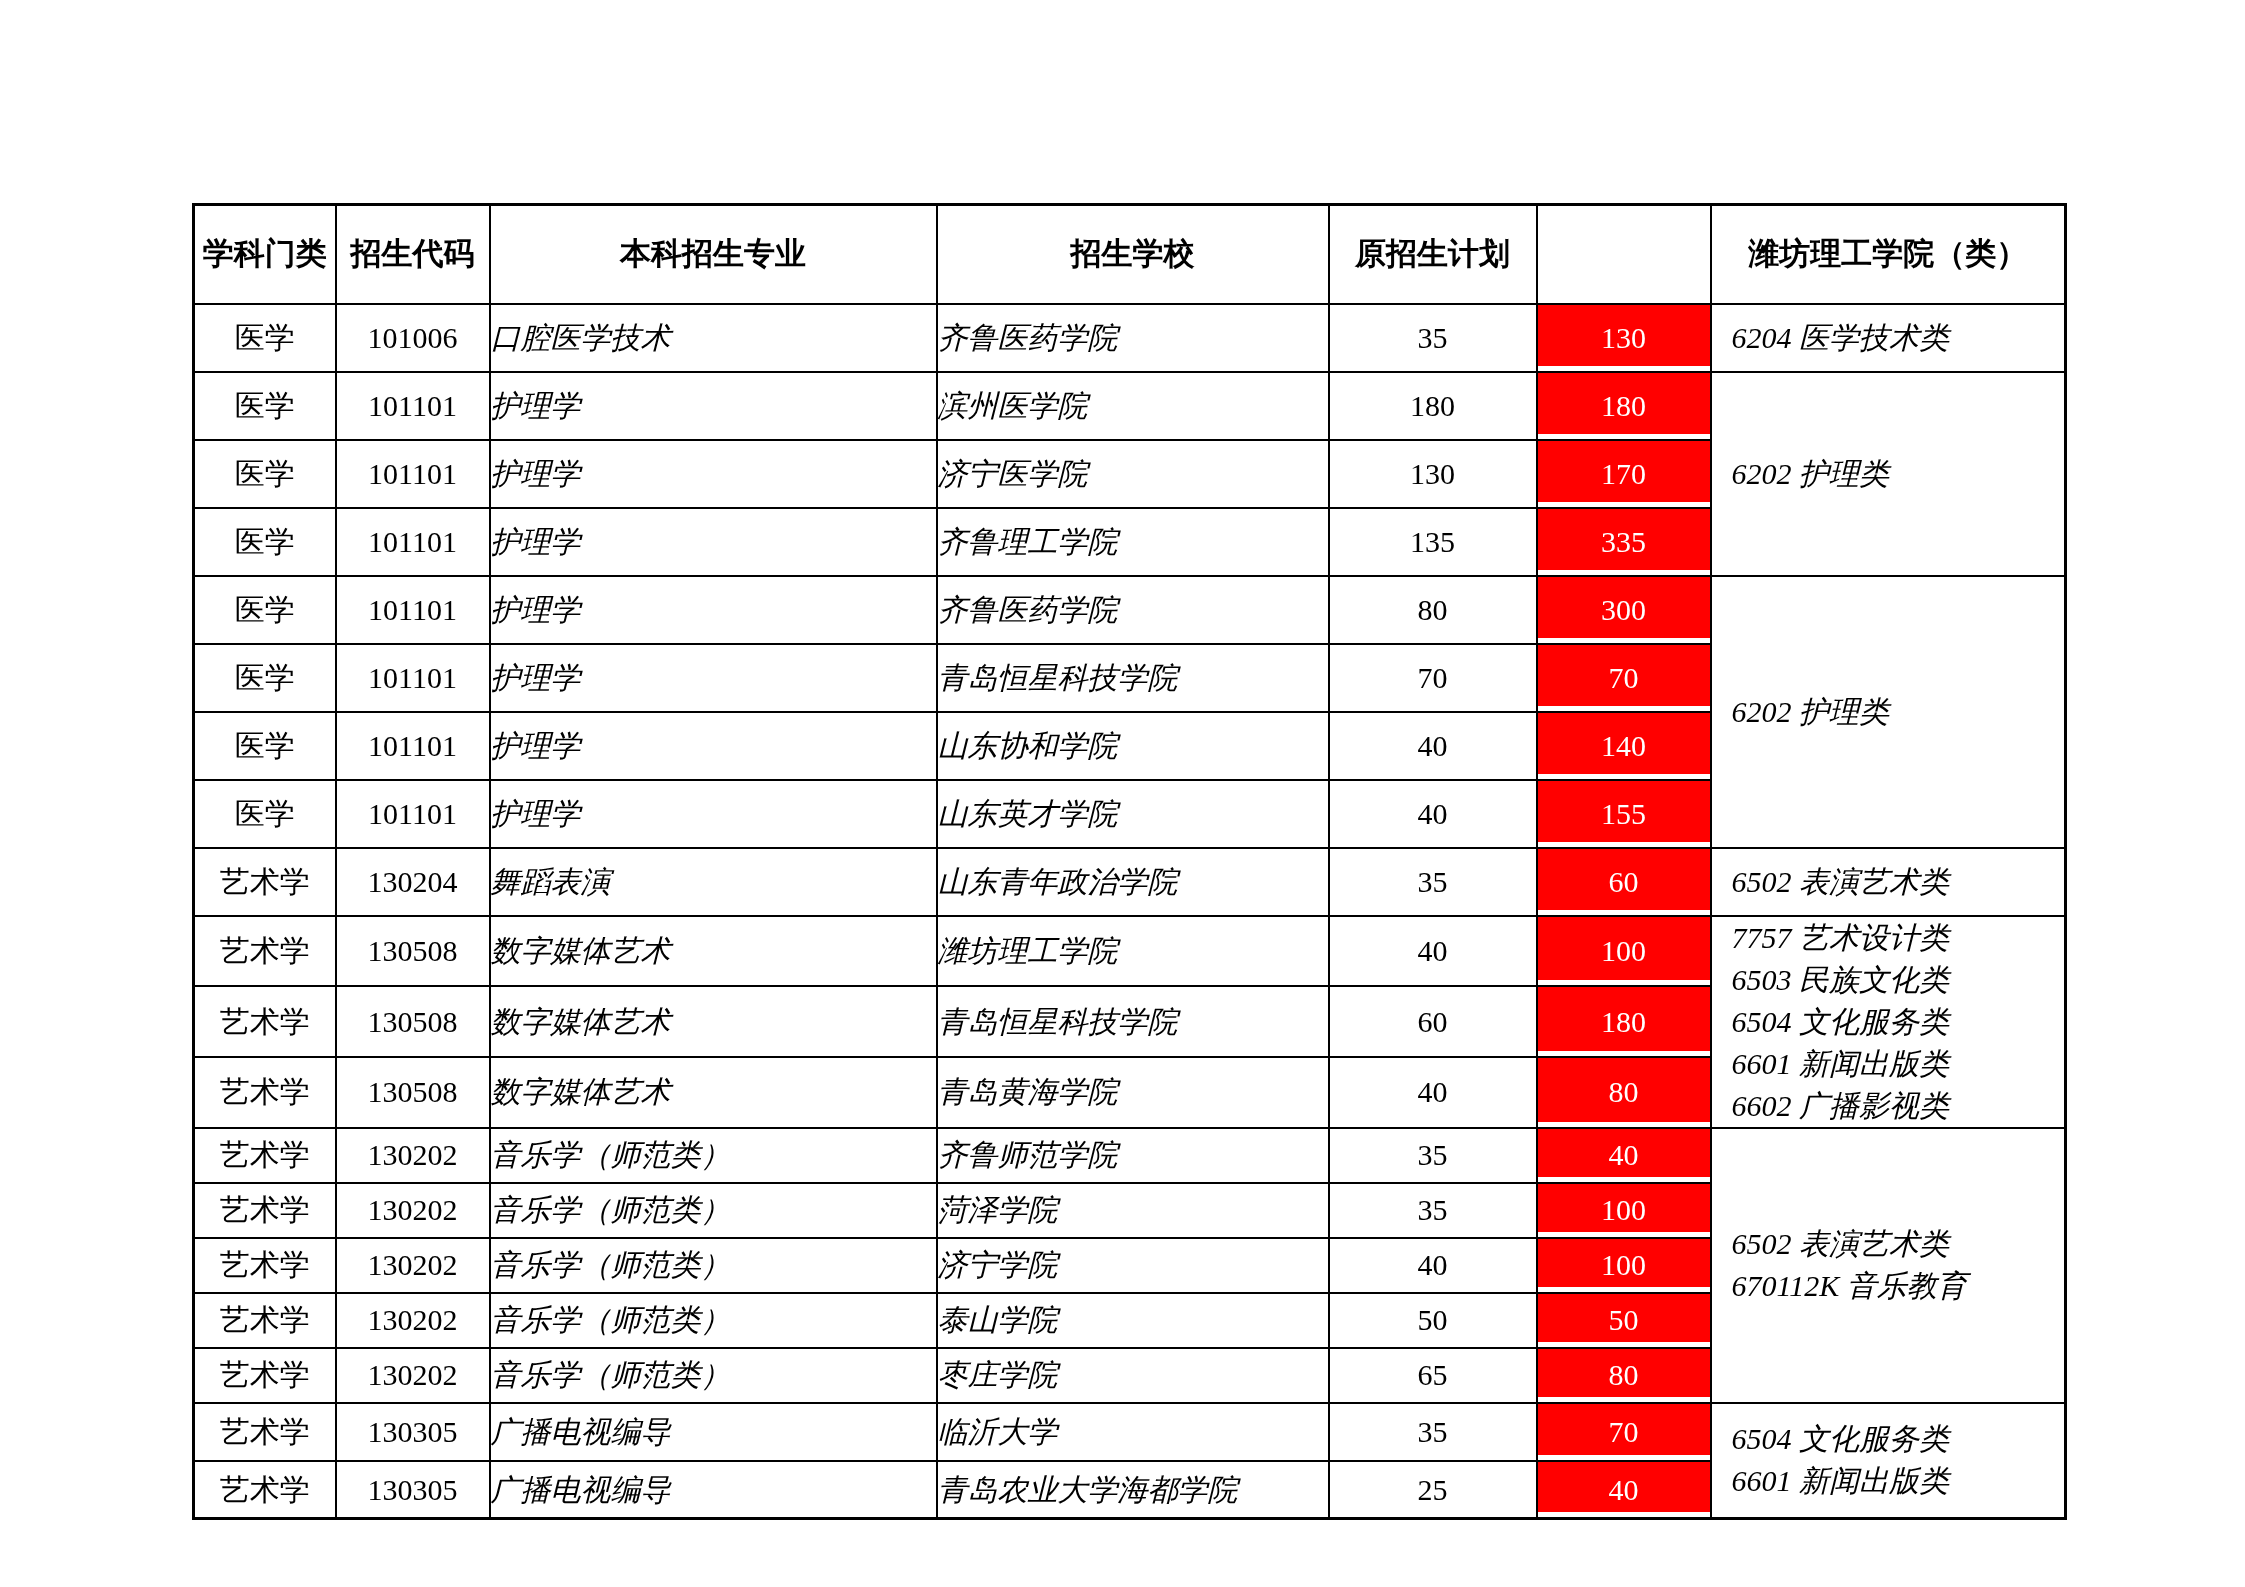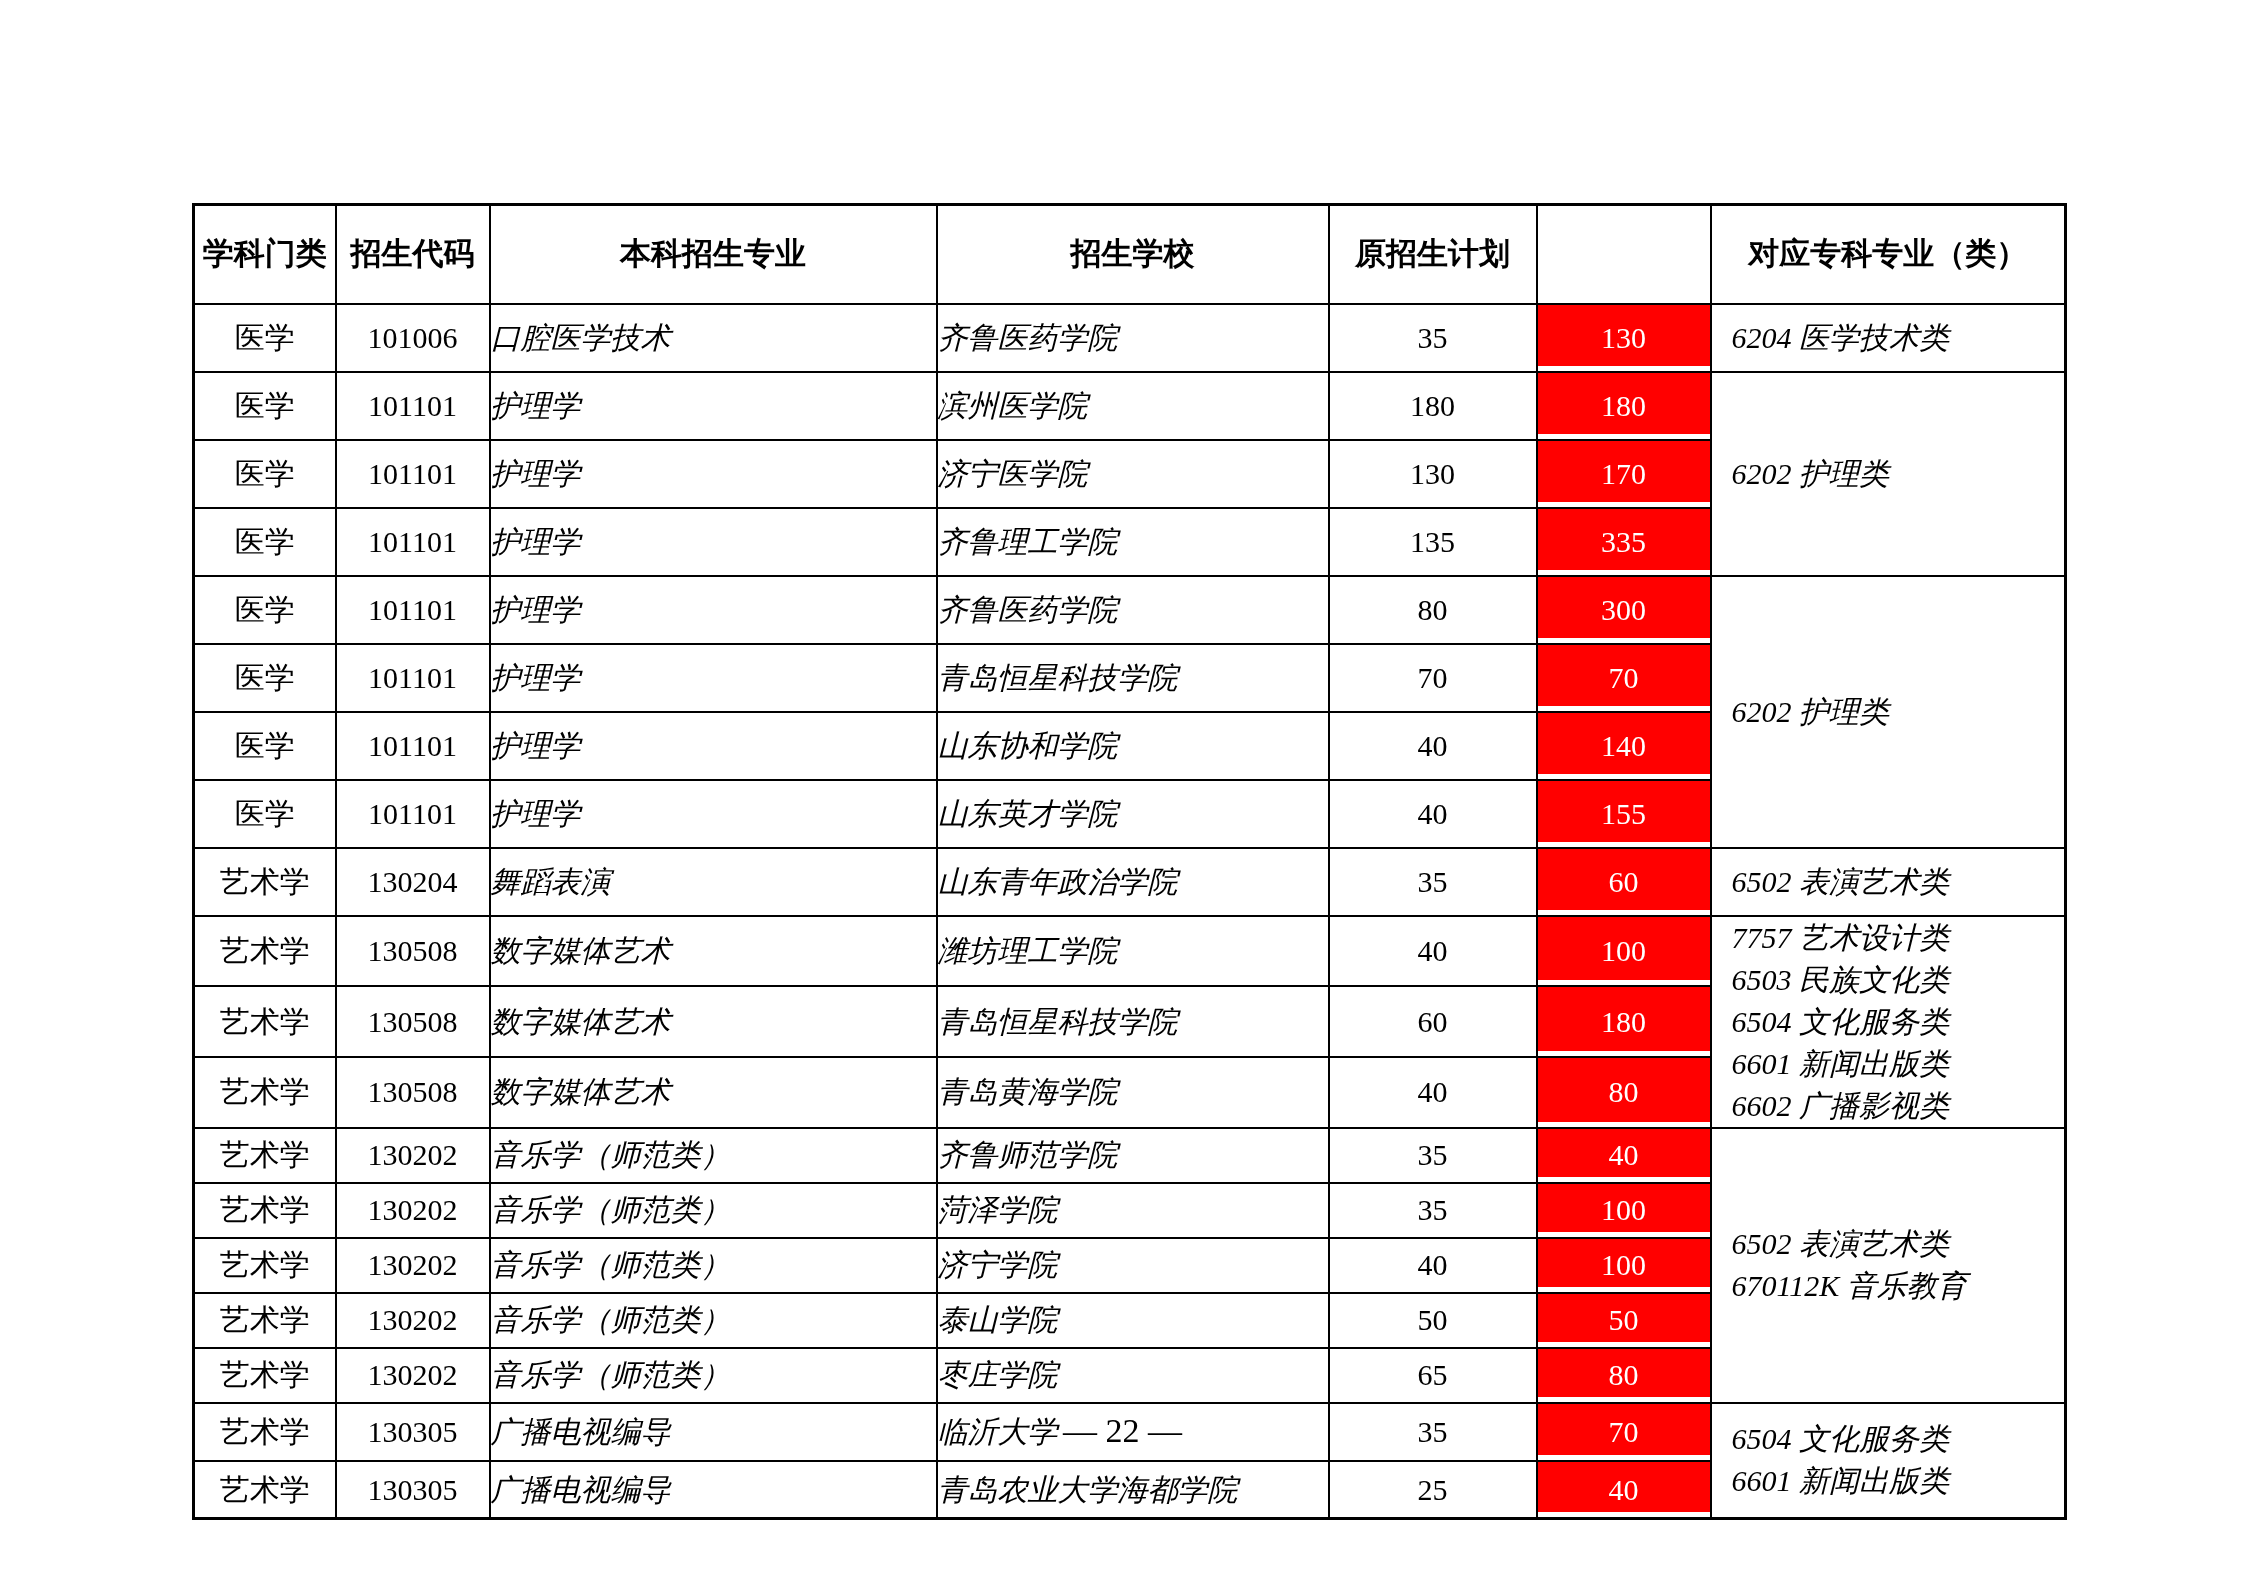--- a/index.html
+++ b/index.html
@@ -83,21 +83,21 @@
       <tr>
         <th>学科门类</th>
         <th>招生代码</th>
         <th>本科招生专业</th>
         <th>招生学校</th>
         <th>原招生计划</th>
         <th class="red">
           <div>调整后</div>
           <div>招生计划</div>
         </th>
-        <th>对应专科专业（类）</th>
+        <th>潍坊理工学院（类）</th>
       </tr>
     </thead>
     <tbody id="table-body">
         <tr>
           <td class="c-center">医学</td>
           <td class="c-center">101006</td>
           <td class="c-left">口腔医学技术</td>
           <td class="c-left">齐鲁医药学院</td>
           <td class="c-center">35</td>
           <td class="c-center red">130</td>
@@ -269,15 +269,14 @@
           <td class="c-center">艺术学</td>
           <td class="c-center">130305</td>
           <td class="c-left">广播电视编导</td>
           <td class="c-left">青岛农业大学海都学院</td>
           <td class="c-center">25</td>
           <td class="c-center red">40</td>
         </tr>
       </tbody>
   </table>
 
-  <div class="page-number">— 22 —</div>
 
 </div>
 
 </body></html>

